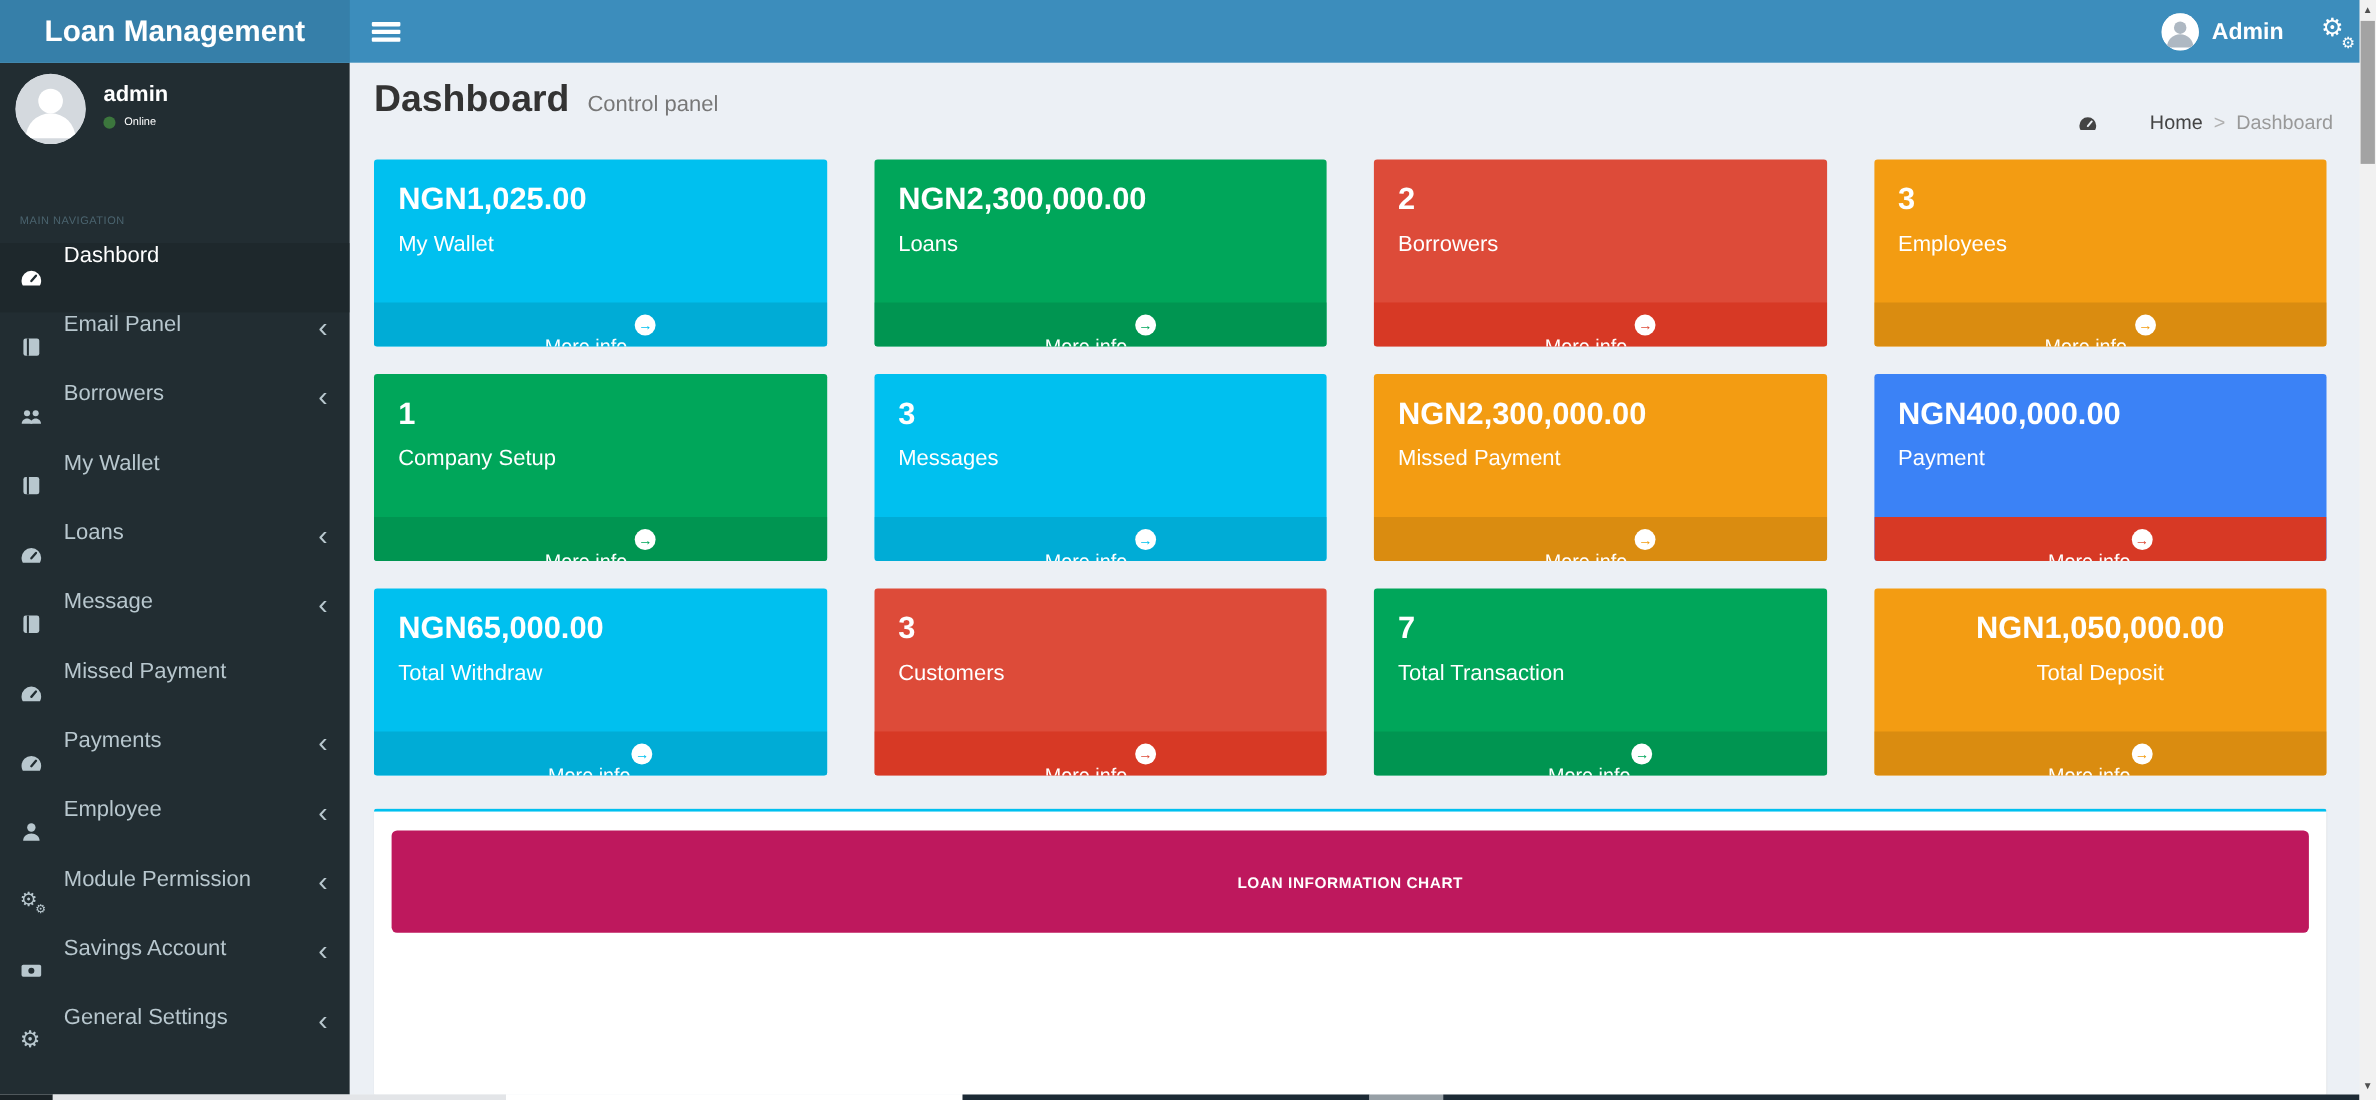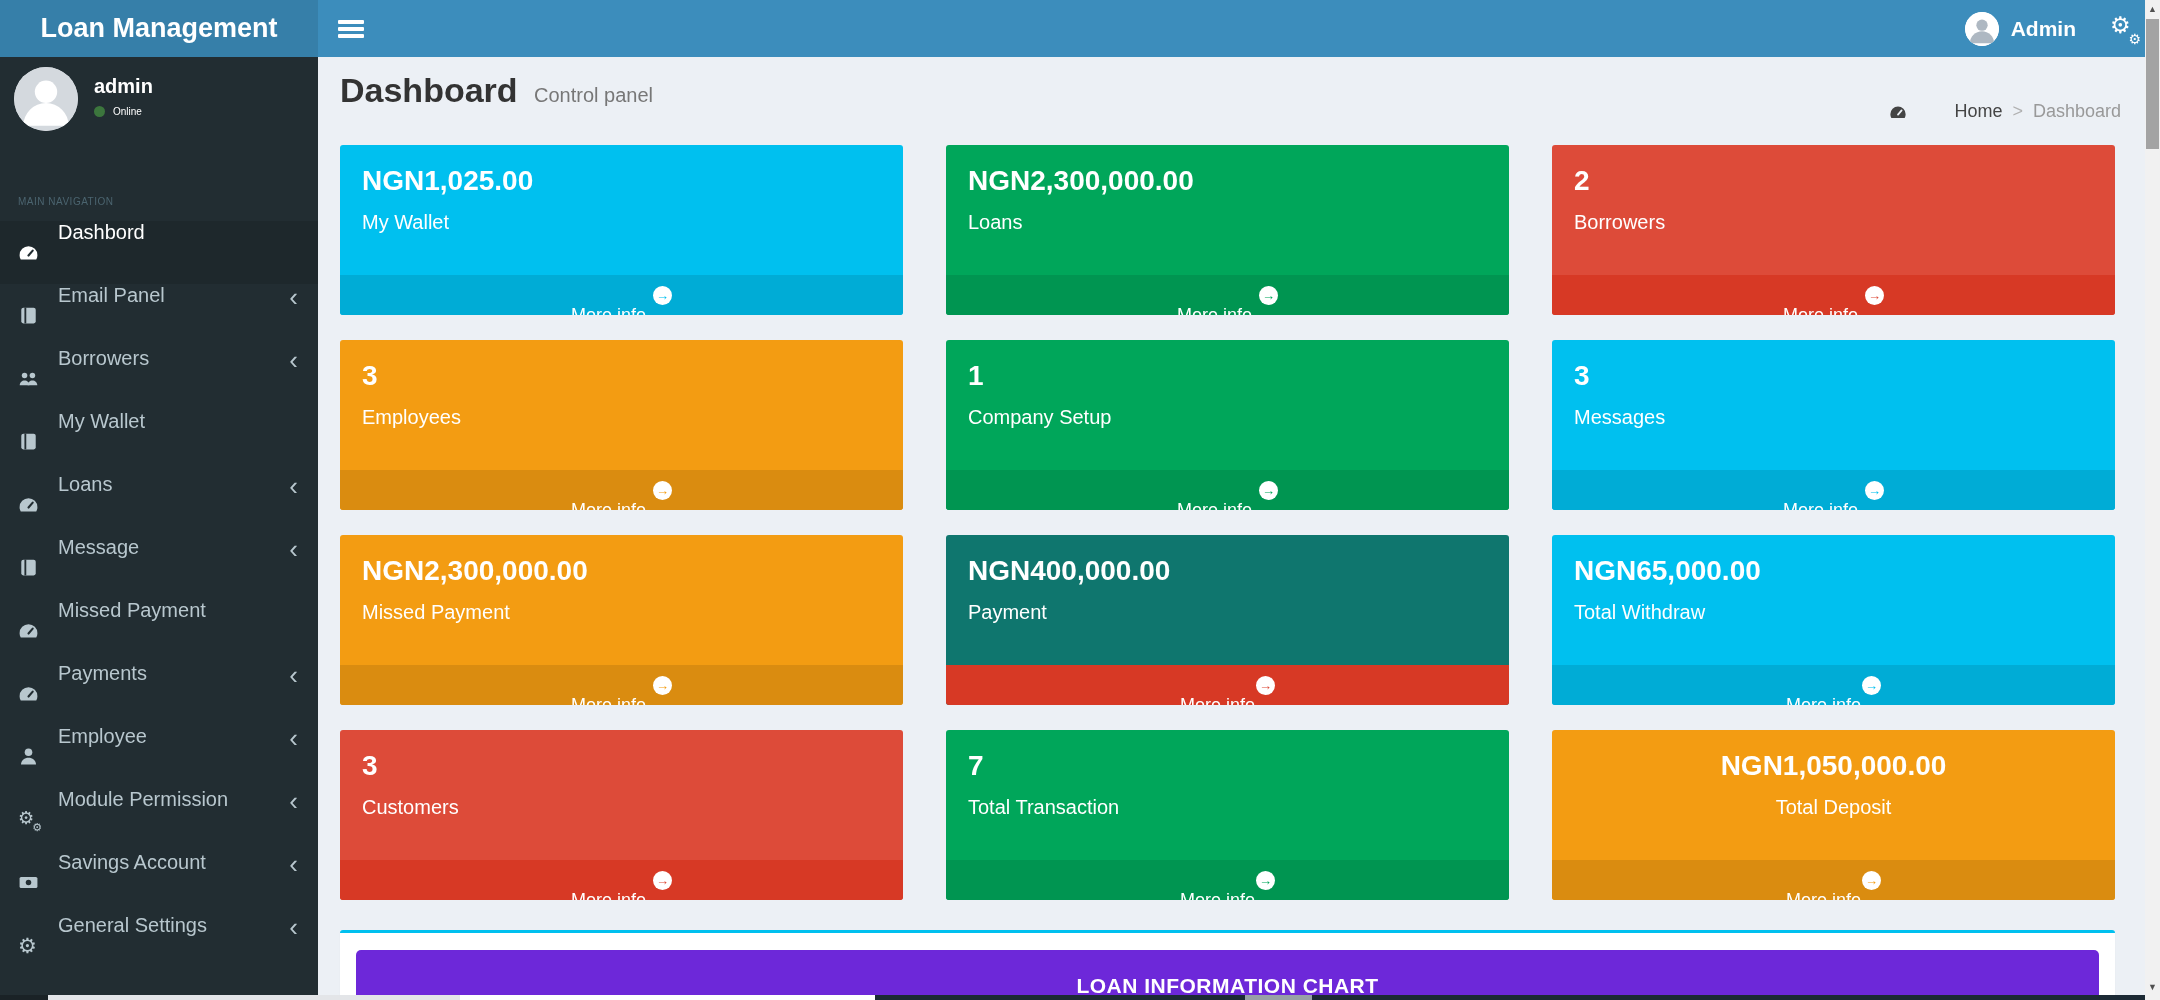--- a/index.html
+++ b/index.html
@@ -47,37 +47,37 @@
   .content-header{position:relative;height:80px;padding:14px 22px 0;box-sizing:border-box;}
   .page-title{font-size:34px;color:#333;display:inline;}
   .page-subtitle{font-size:20px;color:#777;margin-left:12px;}
   .breadcrumb{position:absolute;right:24px;top:44px;display:flex;align-items:center;gap:10px;font-size:18px;}
   .breadcrumb .bc-icon{color:#444;display:inline-flex;--needle:#ecf0f5;}
   .breadcrumb .bc-icon svg{width:18px;height:18px;}
   .bc-home{color:#444;text-decoration:none;cursor:pointer;margin-left:37px;}
   .bc-sep{color:#b0b0b0;}
   .bc-current{color:#999;}
   
-  .tiles{display:grid;grid-template-columns:repeat(3,1fr);gap:25px 43px;margin:8px 30px 0 22px;}
+  .tiles{display:grid;grid-template-columns:repeat(4,1fr);gap:25px 43px;margin:8px 30px 0 22px;}
   .tile{height:170px;border-radius:3px;overflow:hidden;display:flex;flex-direction:column;color:#fff;}
   .tile-body{flex:1;padding:20px 22px 0;}
   .tile-value{font-size:28px;font-weight:bold;}
   .tile-label{font-size:20px;margin-top:14px;}
   .tile-footer{height:40px;display:flex;align-items:center;justify-content:center;
     color:#fff;font-size:18px;text-decoration:none;cursor:pointer;}
   .tile-more{margin-right:7px;margin-top:40px;}
   .tile-footer.nogap .tile-more{margin-right:1px;}
   .arrow-circle{width:19px;height:19px;border-radius:50%;background:#fff;display:inline-flex;
     align-items:center;justify-content:center;}
   .arrow-glyph{font-size:13px;font-weight:bold;line-height:1;}
   
   .chart-panel{margin:30px 30px 0 22px;background:#fff;border-top:3px solid #00c0ef;
     border-radius:3px;height:400px;box-shadow:0 1px 1px rgba(0,0,0,.1);}
-  .chart-banner{margin:17px 16px 0;height:71px;background:#6d28d9;border-radius:5px;
-    display:flex;align-items:center;justify-content:center;color:#fff;font-size:21px;font-weight:bold;
+  .chart-banner{margin:17px 16px 0;height:93px;background:#be185d;border-radius:5px;
+    display:flex;align-items:center;justify-content:center;color:#fff;font-size:14px;font-weight:bold;
     letter-spacing:.5px;cursor:pointer;}
   
   .vscroll{position:absolute;right:0;top:0;width:15px;height:1000px;background:#f1f1f1;z-index:10;}
   .vs-arrow{position:absolute;left:0;width:15px;height:18px;display:flex;align-items:center;
     justify-content:center;font-size:9px;color:#505050;cursor:pointer;}
   .vs-arrow.up{top:0;}
   .vs-arrow.down{bottom:4px;}
   .vs-thumb{position:absolute;left:1px;top:19px;width:13px;height:130px;background:#a3a3a3;cursor:pointer;}
   .bottom-bar{position:absolute;left:0;bottom:0;width:2145px;height:5px;z-index:9;}
   .bottom-bar div{position:absolute;top:0;height:5px;}
@@ -354,21 +354,21 @@
       <div class="tile-value">NGN2,300,000.00</div>
       <div class="tile-label">Missed Payment</div>
     </div>
     <a class="tile-footer" style="background: rgb(218, 140, 16);">
       <span class="tile-more">More info</span>
       <span class="arrow-circle">
         <span class="arrow-glyph" style="color: rgb(243, 156, 18);">→</span>
       </span>
     </a>
   </div>
-      <div class="tile" style="background: #0f766e; gap: 20px;">
+      <div class="tile" style="background: #3b82f6; gap: 20px;">
     <div class="tile-body">
       <div class="tile-value">NGN400,000.00</div>
       <div class="tile-label">Payment</div>
     </div>
     <a class="tile-footer nogap" style="background: rgb(215, 57, 37);">
       <span class="tile-more">More info</span>
       <span class="arrow-circle">
         <span class="arrow-glyph" style="color: rgb(221, 75, 57);">→</span>
       </span>
     </a>

